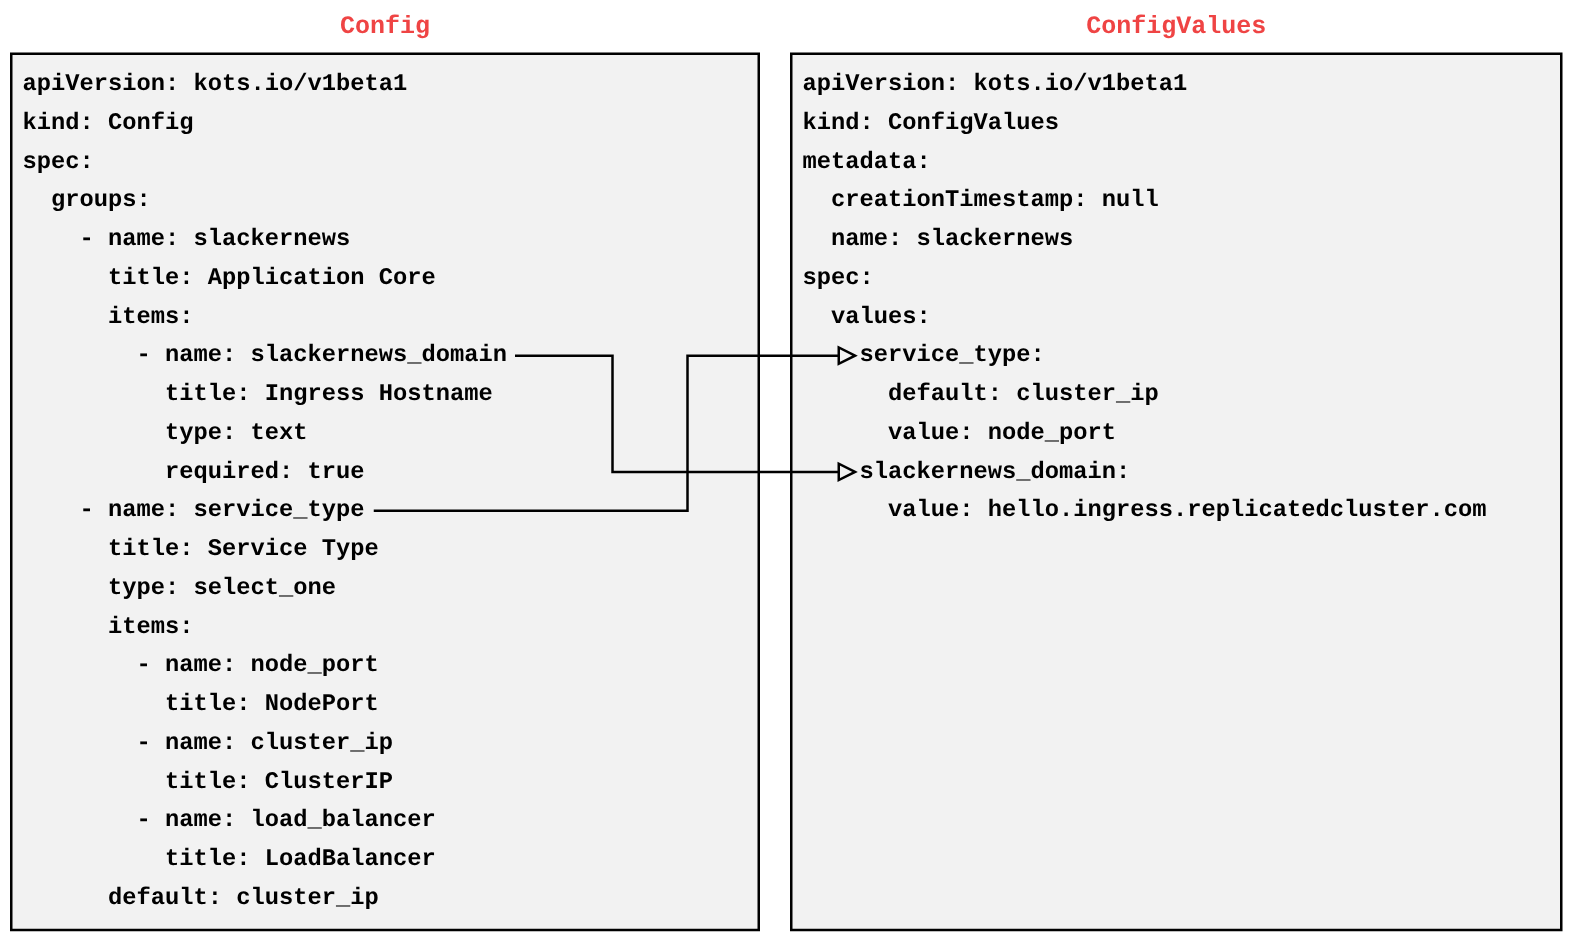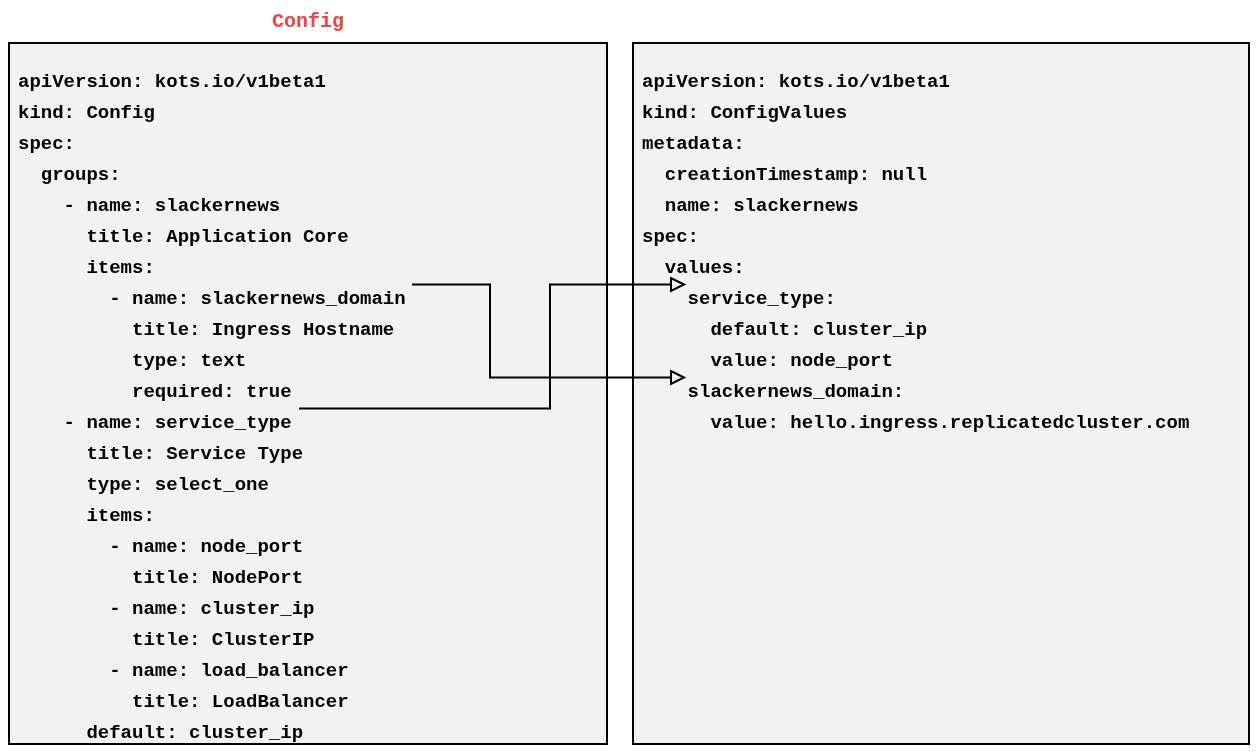--- a/index.html
+++ b/index.html
@@ -33,21 +33,21 @@
     top: 42px;
     height: 703px;
     background: #f2f2f2;
     border: 2px solid #000000;
     box-sizing: border-box;
   }
   .panel-config { left: 8px;   width: 600px; }
   .panel-values { left: 632px; width: 618px; }
   .code {
     margin: 0;
-    padding: 23px 0 0 8px;
+    padding: 8px 0 0 8px;
     font-family: "Liberation Mono", monospace;
     font-weight: bold;
     font-size: 19px;
     line-height: 31px;
     white-space: pre;
     color: #000000;
   }
   .connectors {
     position: absolute;
     left: 0;
@@ -68,20 +68,21 @@
     stroke-linejoin: miter;
   }
 </style>
 </head>
 <body>
 
 <div class="canvas">
 
   <div class="panel-title title-config">Config</div>
 
+  <div class="panel-title title-values">ConfigValues</div>
 
   <div class="panel panel-config">
     <pre class="code">apiVersion: kots.io/v1beta1
 kind: Config
 spec:
   groups:
     - name: slackernews
       title: Application Core
       items:
         - name: slackernews_domain

